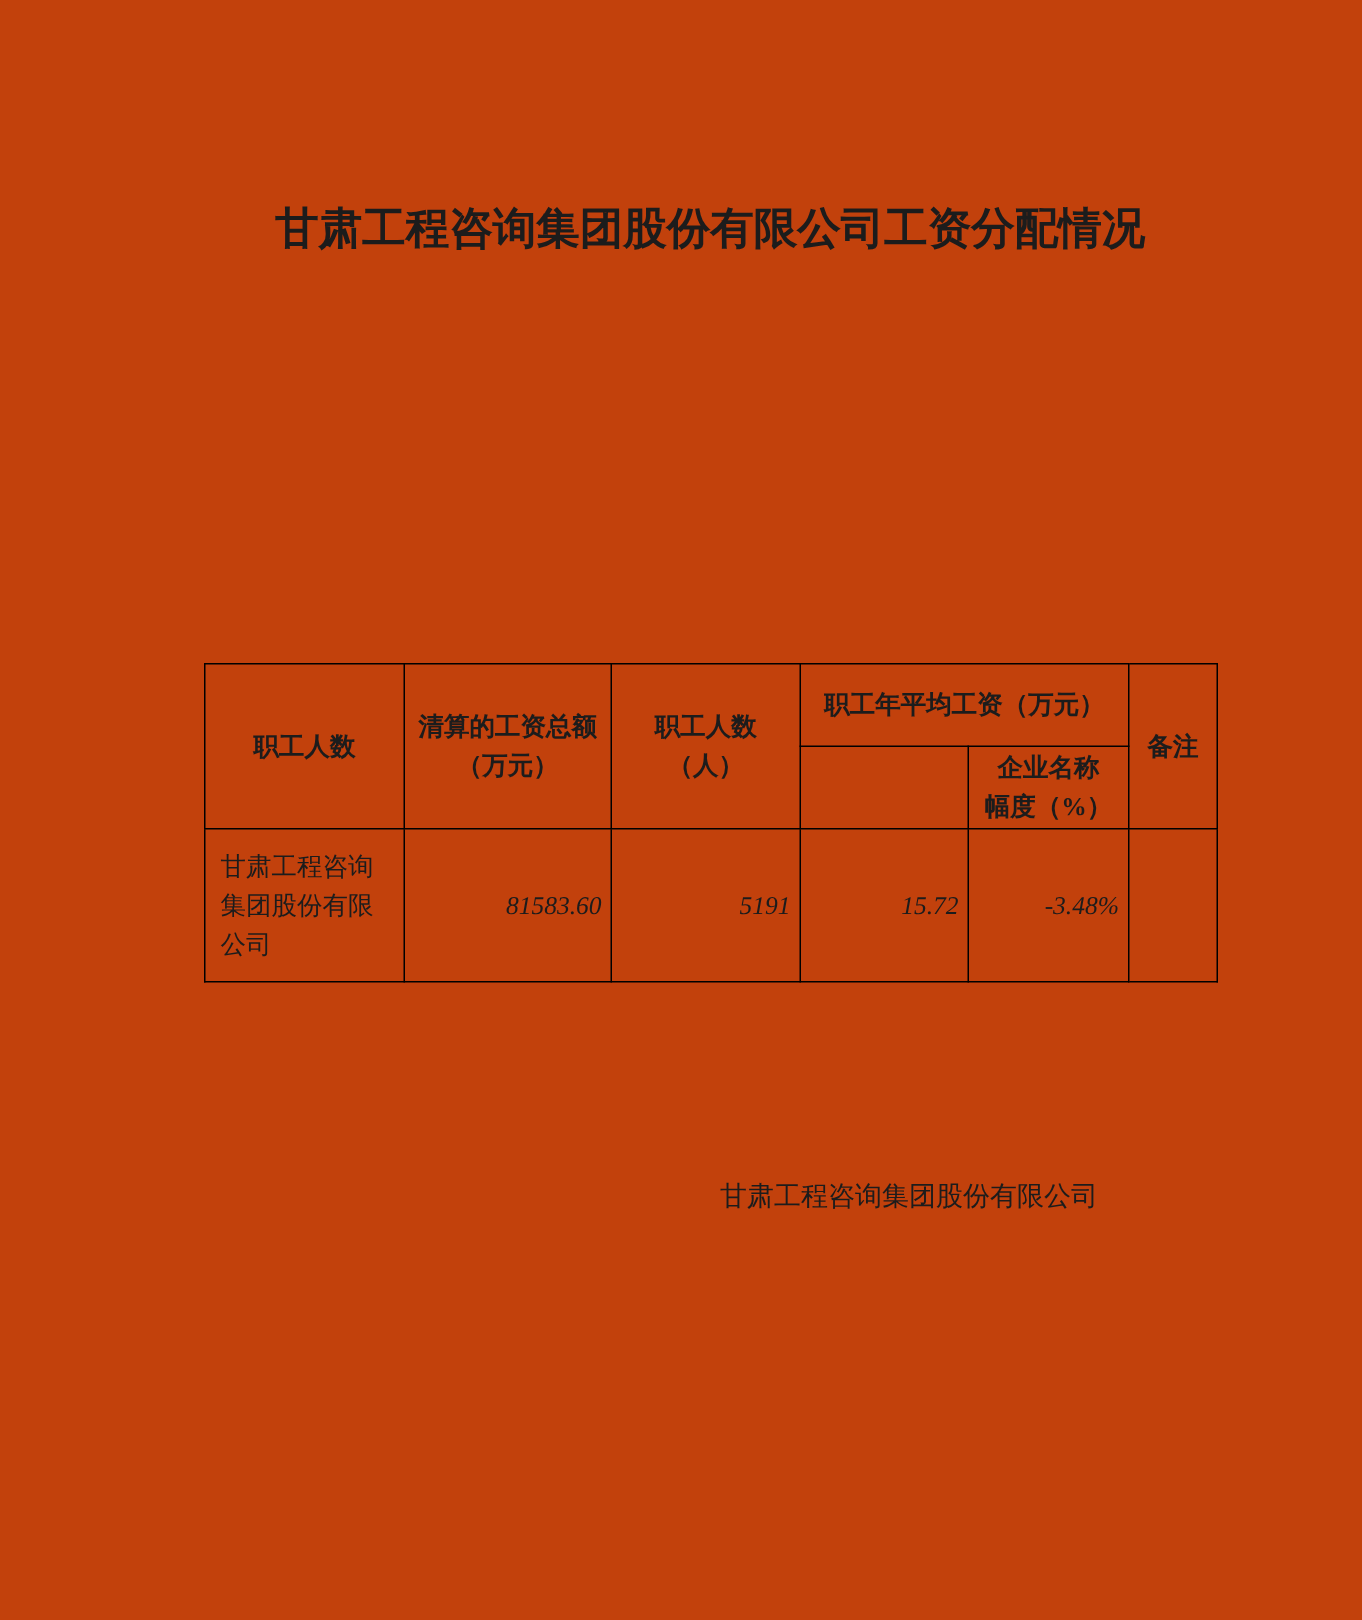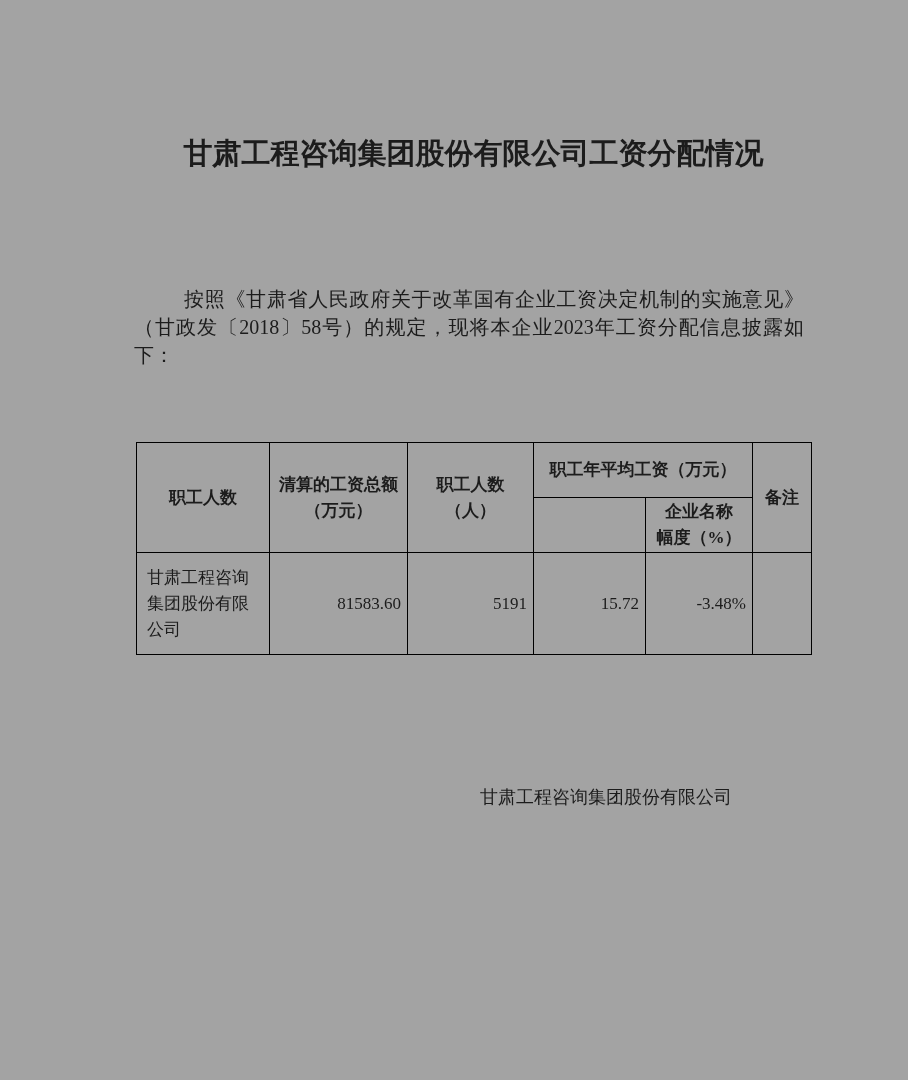--- a/index.html
+++ b/index.html
@@ -5,21 +5,21 @@
   * { margin: 0; padding: 0; box-sizing: border-box; }
   html, body { background: #ffffff; }
   body {
     width: 908px; height: 1080px;
     font-family: "Liberation Serif", "DejaVu Serif", serif;
     color: #1c1c1c;
   }
   .page {
     position: relative;
     width: 908px; height: 1080px;
-    background: #a3a3a3;
+    background: #c2410c;
     overflow: hidden;
   }
   .doc-title {
     position: absolute;
     left: 136px; top: 136px; width: 675px;
     text-align: center;
     font-size: 29px;
     font-weight: bold;
     line-height: 34px;
     white-space: nowrap;
@@ -61,40 +61,40 @@
   tr.drow td { line-height: 26px; }
   td.cell-company {
     text-align: left;
     padding-left: 10px;
     padding-right: 6px;
   }
   td.cell-num {
     text-align: right;
     padding-right: 6px;
     font-weight: normal;
+    font-style: italic;
   }
   .sig-block-line {
     position: absolute;
     left: 401px; width: 410px;
     text-align: center;
     font-size: 18px;
     line-height: 22px;
     white-space: nowrap;
   }
   .sig-company { top: 786px; }
   .sig-date    { top: 834px; }
 </style>
 </head>
 <body>
 
 <div class="page">
 
   <div class="doc-title">甘肃工程咨询集团股份有限公司工资分配情况</div>
 
-  <div class="intro">按照《甘肃省人民政府关于改革国有企业工资决定机制的实施意见》（甘政发〔2018〕58号）的规定，现将本企业2023年工资分配信息披露如下：</div>
 
   <div class="wage-table-wrap">
     <table class="wage-table">
       <colgroup>
         <col style="width:133px">
         <col style="width:138px">
         <col style="width:126px">
         <col style="width:112px">
         <col style="width:107px">
         <col style="width:59px">

